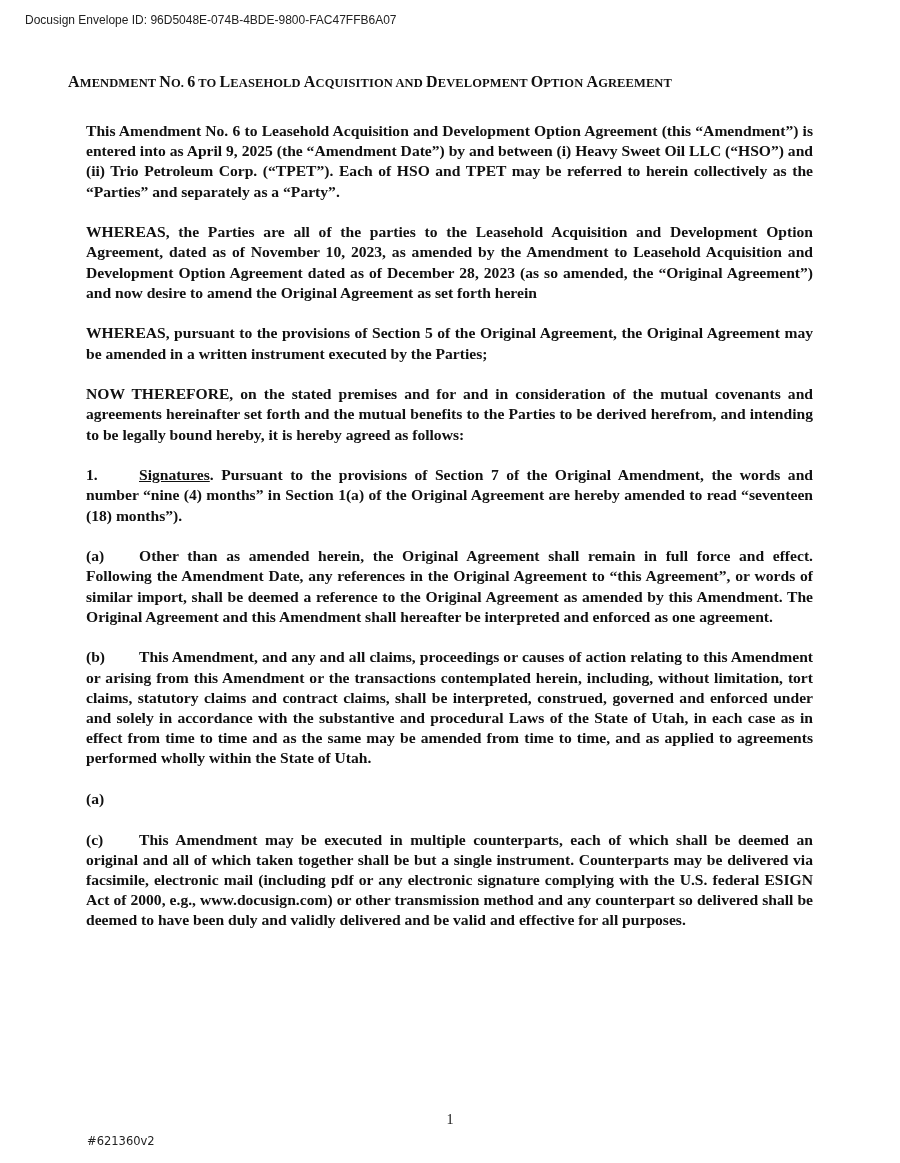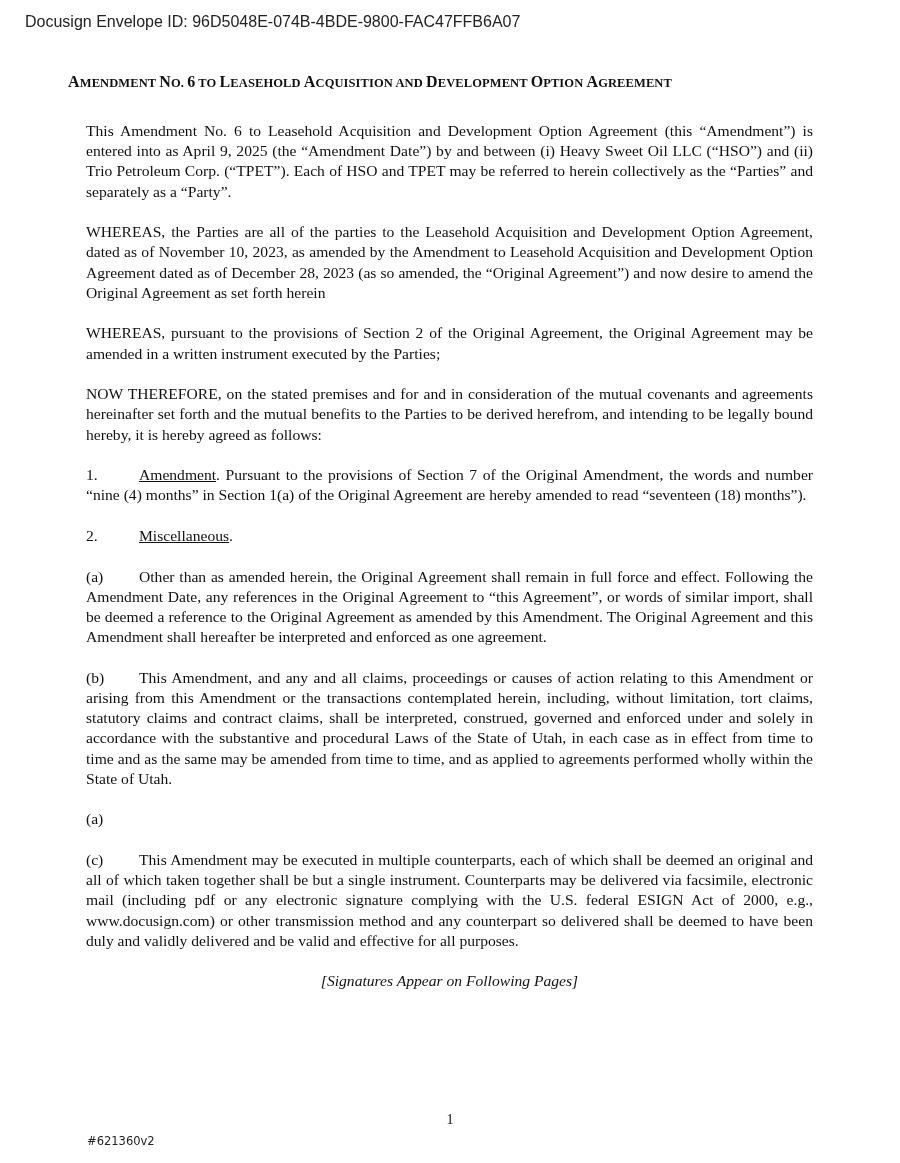--- a/index.html
+++ b/index.html
@@ -1,30 +1,31 @@
 <!DOCTYPE html>
 <html><head>
   <meta charset="utf-8">
   <style>
     html, body { margin: 0; padding: 0; background: #ffffff; }
     body { width: 900px; height: 1163px; position: relative; overflow: hidden; color: #111; }
     .envelope {
       position: absolute; left: 25px; top: 13px;
-      font-family: "Liberation Sans", sans-serif; font-size: 16px; color: #222; text-align: center;
+      font-family: "Liberation Sans", sans-serif; font-size: 12px; color: #222; text-align: center;
     }
     .title {
       position: absolute; left: 0; width: 740px; top: 73px; text-align: center;
       font-family: "Liberation Serif", serif; font-weight: bold; font-size: 12.5px;
       letter-spacing: 0.1px; color: #111;
     }
     .title .big { font-size: 16px; }
     .body {
       position: absolute; left: 86px; width: 727px; top: 121px;
       font-family: "Liberation Serif", serif; font-size: 15.6px; line-height: 20.2px;
       color: #111;
+      font-weight: bold;
     }
     .body p { margin: 0 0 20.4px 0; text-align: justify; }
     .tab { display: inline-block; width: 53px; }
     .u { text-decoration: underline; }
     .sig {
       text-align: center; font-style: italic; margin-top: 14px;
     }
     .pagenum {
       position: absolute; left: 0; width: 900px; top: 1112px; text-align: center;
       font-family: "Liberation Serif", serif; font-size: 14px;
@@ -39,44 +40,40 @@
 
 <div class="envelope">Docusign Envelope ID: 96D5048E-074B-4BDE-9800-FAC47FFB6A07</div>
 
 <div class="title">
   <span class="big">A</span><span>MENDMENT </span><span class="big">N</span><span>O. </span><span class="big">6</span><span> TO </span><span class="big">L</span><span>EASEHOLD </span><span class="big">A</span><span>CQUISITION AND </span><span class="big">D</span><span>EVELOPMENT </span><span class="big">O</span><span>PTION </span><span class="big">A</span><span>GREEMENT</span>
 </div>
 
 <div class="body">
   <p>This Amendment No. 6 to Leasehold Acquisition and Development Option Agreement (this “Amendment”) is entered into as April 9, 2025 (the “Amendment Date”) by and between (i) Heavy Sweet Oil LLC (“HSO”) and (ii) Trio Petroleum Corp. (“TPET”). Each of HSO and TPET may be referred to herein collectively as the “Parties” and separately as a “Party”.</p>
   <p>WHEREAS, the Parties are all of the parties to the Leasehold Acquisition and Development Option Agreement, dated as of November 10, 2023, as amended by the Amendment to Leasehold Acquisition and Development Option Agreement dated as of December 28, 2023 (as so amended, the “Original Agreement”) and now desire to amend the Original Agreement as set forth herein</p>
-  <p>WHEREAS, pursuant to the provisions of Section 2 of the Original Agreement, the Original Agreement may be amended in a written instrument executed by the Parties;</p>
+  <p>WHEREAS, pursuant to the provisions of Section 5 of the Original Agreement, the Original Agreement may be amended in a written instrument executed by the Parties;</p>
   <p>NOW THEREFORE, on the stated premises and for and in consideration of the mutual covenants and agreements hereinafter set forth and the mutual benefits to the Parties to be derived herefrom, and intending to be legally bound hereby, it is hereby agreed as follows:</p>
 
   <p>
-    <span class="tab">1.</span><span class="u">Amendment</span><span>. Pursuant to the provisions of Section 7 of the Original Amendment, the words and number “nine (4) months” in Section 1(a) of the Original Agreement are hereby amended to read “seventeen (18) months”).</span>
+    <span class="tab">1.</span><span class="u">Signatures</span><span>. Pursuant to the provisions of Section 7 of the Original Amendment, the words and number “nine (4) months” in Section 1(a) of the Original Agreement are hereby amended to read “seventeen (18) months”).</span>
   </p>
 
-  <p>
-    <span class="tab">2.</span><span class="u">Miscellaneous</span><span>.</span>
-  </p>
 
   <p>
     <span class="tab">(a)</span><span>Other than as amended herein, the Original Agreement shall remain in full force and effect. Following the Amendment Date, any references in the Original Agreement to “this Agreement”, or words of similar import, shall be deemed a reference to the Original Agreement as amended by this Amendment. The Original Agreement and this Amendment shall hereafter be interpreted and enforced as one agreement.</span>
   </p>
 
   <p>
     <span class="tab">(b)</span><span>This Amendment, and any and all claims, proceedings or causes of action relating to this Amendment or arising from this Amendment or the transactions contemplated herein, including, without limitation, tort claims, statutory claims and contract claims, shall be interpreted, construed, governed and enforced under and solely in accordance with the substantive and procedural Laws of the State of Utah, in each case as in effect from time to time and as the same may be amended from time to time, and as applied to agreements performed wholly within the State of Utah.</span>
   </p>
 
   <p>
     <span>(a)</span>
   </p>
 
   <p>
     <span class="tab">(c)</span><span>This Amendment may be executed in multiple counterparts, each of which shall be deemed an original and all of which taken together shall be but a single instrument. Counterparts may be delivered via facsimile, electronic mail (including pdf or any electronic signature complying with the U.S. federal ESIGN Act of 2000, e.g., www.docusign.com) or other transmission method and any counterpart so delivered shall be deemed to have been duly and validly delivered and be valid and effective for all purposes.</span>
   </p>
 
-  <div class="sig">[Signatures Appear on Following Pages]</div>
 </div>
 
 <div class="pagenum">1</div>
 <div class="docid">#621360v2</div>
 
 </body></html>

